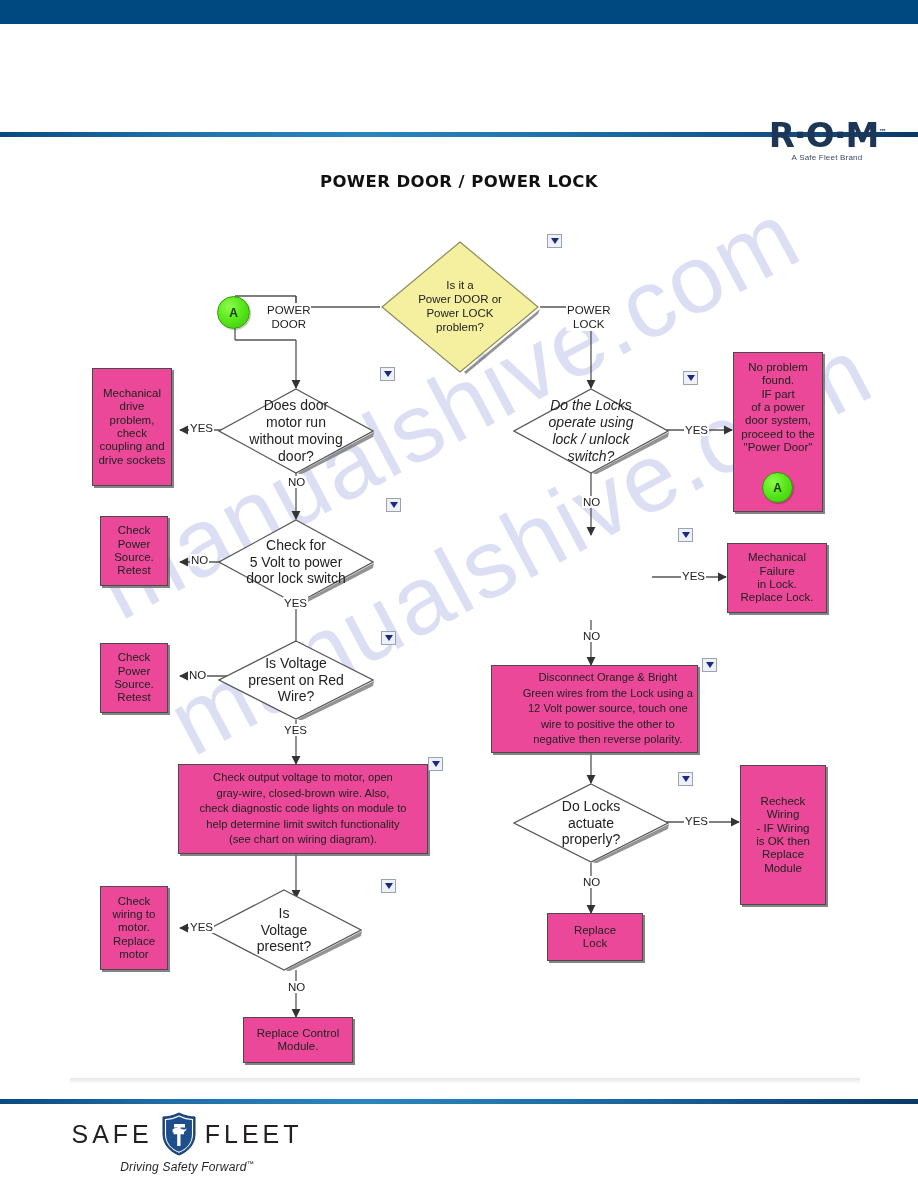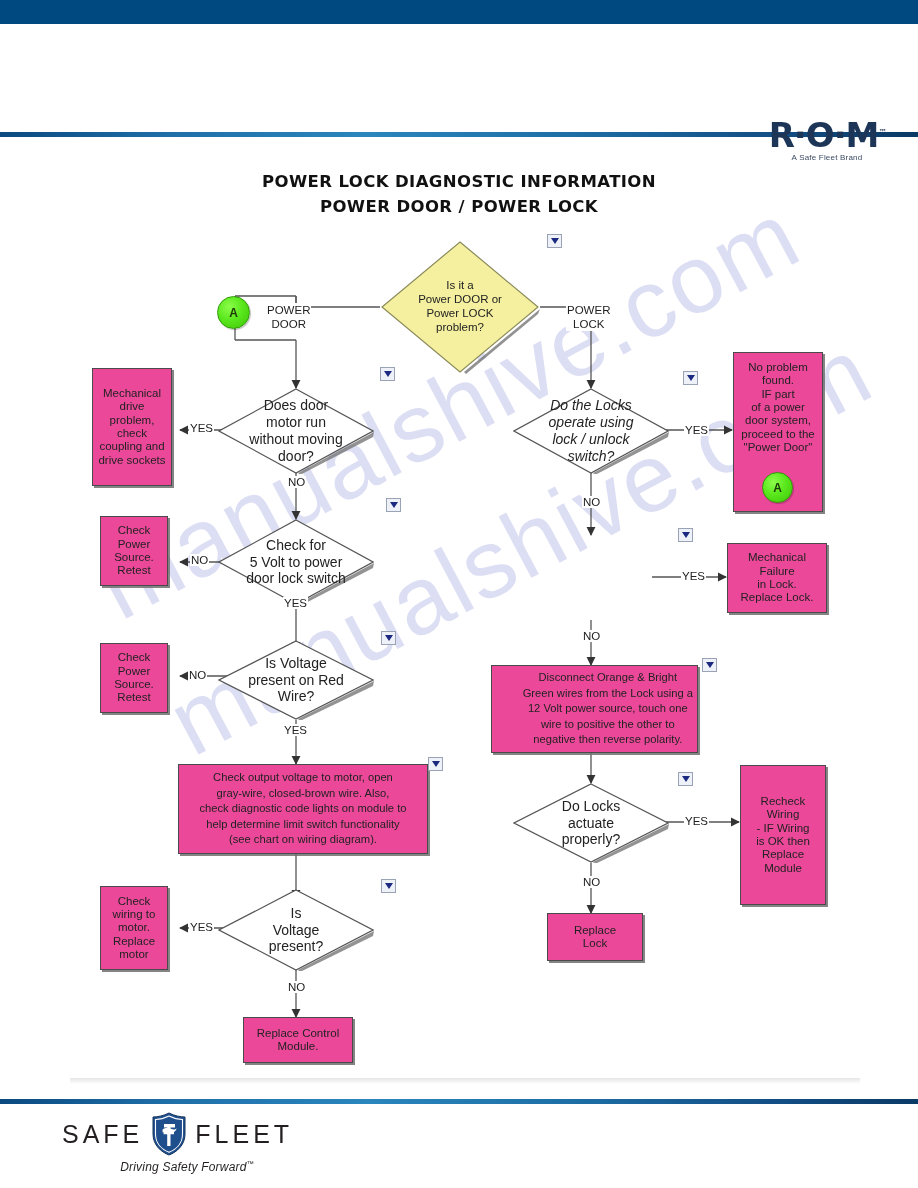--- a/index.html
+++ b/index.html
@@ -42,21 +42,21 @@
   }
   #rom-tm {
     font-size: 8px; vertical-align: super; font-weight: 700;
   }
   #rom-sub {
     font-size: 8px; color: #3b4a63; margin-top: 1px; letter-spacing: .2px;
   }
 
   
   #sf-logo { position: absolute; left: 62px; top: 1112px; width: 250px; }
-  #sf-row { display: flex; align-items: center; gap: 8px; }
+  #sf-row { display: flex; align-items: center; justify-content: center; gap: 8px; }
   #sf-row .sf-word {
     font-family: "Liberation Sans", sans-serif;
     font-size: 25px; letter-spacing: 4px; color: #231f20; font-weight: 400;
   }
   #sf-shield { width: 36px; height: 44px; }
   #sf-tag {
     text-align: center; font-style: italic; font-size: 12px;
     color: #231f20; margin-top: 4px; letter-spacing: .2px;
   }
   #sf-tag .tm { font-size: 7px; vertical-align: super; }
@@ -150,21 +150,20 @@
 
 <div id="top-band"></div>
 <div id="header-rule"></div>
 
 <div id="rom-logo">
   <div id="rom-wordmark"><span>R·O·M</span><span id="rom-tm">™</span></div>
   <div id="rom-sub">A Safe Fleet Brand</div>
 </div>
 
 <div id="title-block">
-  <div class="doc-title">POWER LOCK DIAGNOSTIC INFORMATION</div>
   <div class="doc-title">POWER DOOR / POWER LOCK</div>
 </div>
 
 <div id="watermark">
   <div>manualshive.com</div>
   <div>manualshive.com</div>
 </div>
 
 <div id="chart">
 
@@ -317,21 +316,21 @@
     <span>Check output voltage to motor, open
 gray-wire, closed-brown wire.  Also,
 check diagnostic code lights on module to
 help determine limit switch functionality
 (see chart on wiring diagram).</span>
   </div>
   <div class="dropdown-marker" style="left:428px; top:757px;">
     <span class="tri"></span>
   </div>
 
-  <div class="diamond-wrap" style="left:218px; top:889px; width:156px; height:82px;">
+  <div class="diamond-wrap" style="left:206px; top:889px; width:156px; height:82px;">
     <svg class="dshape" viewBox="0 0 156 82" preserveAspectRatio="none">
       <polygon points="78,1 155,41 78,81 1,41" fill="#ffffff" stroke="#555" stroke-width="1.2"></polygon>
       <polygon points="80,81 156,42 155,47 82,83" fill="rgba(120,120,120,.8)"></polygon>
     </svg>
     <div class="dtext" style="white-space:pre-line;">Is
 Voltage
 present?</div>
   </div>
   <div class="dropdown-marker" style="left:381px; top:879px;">
     <span class="tri"></span>

